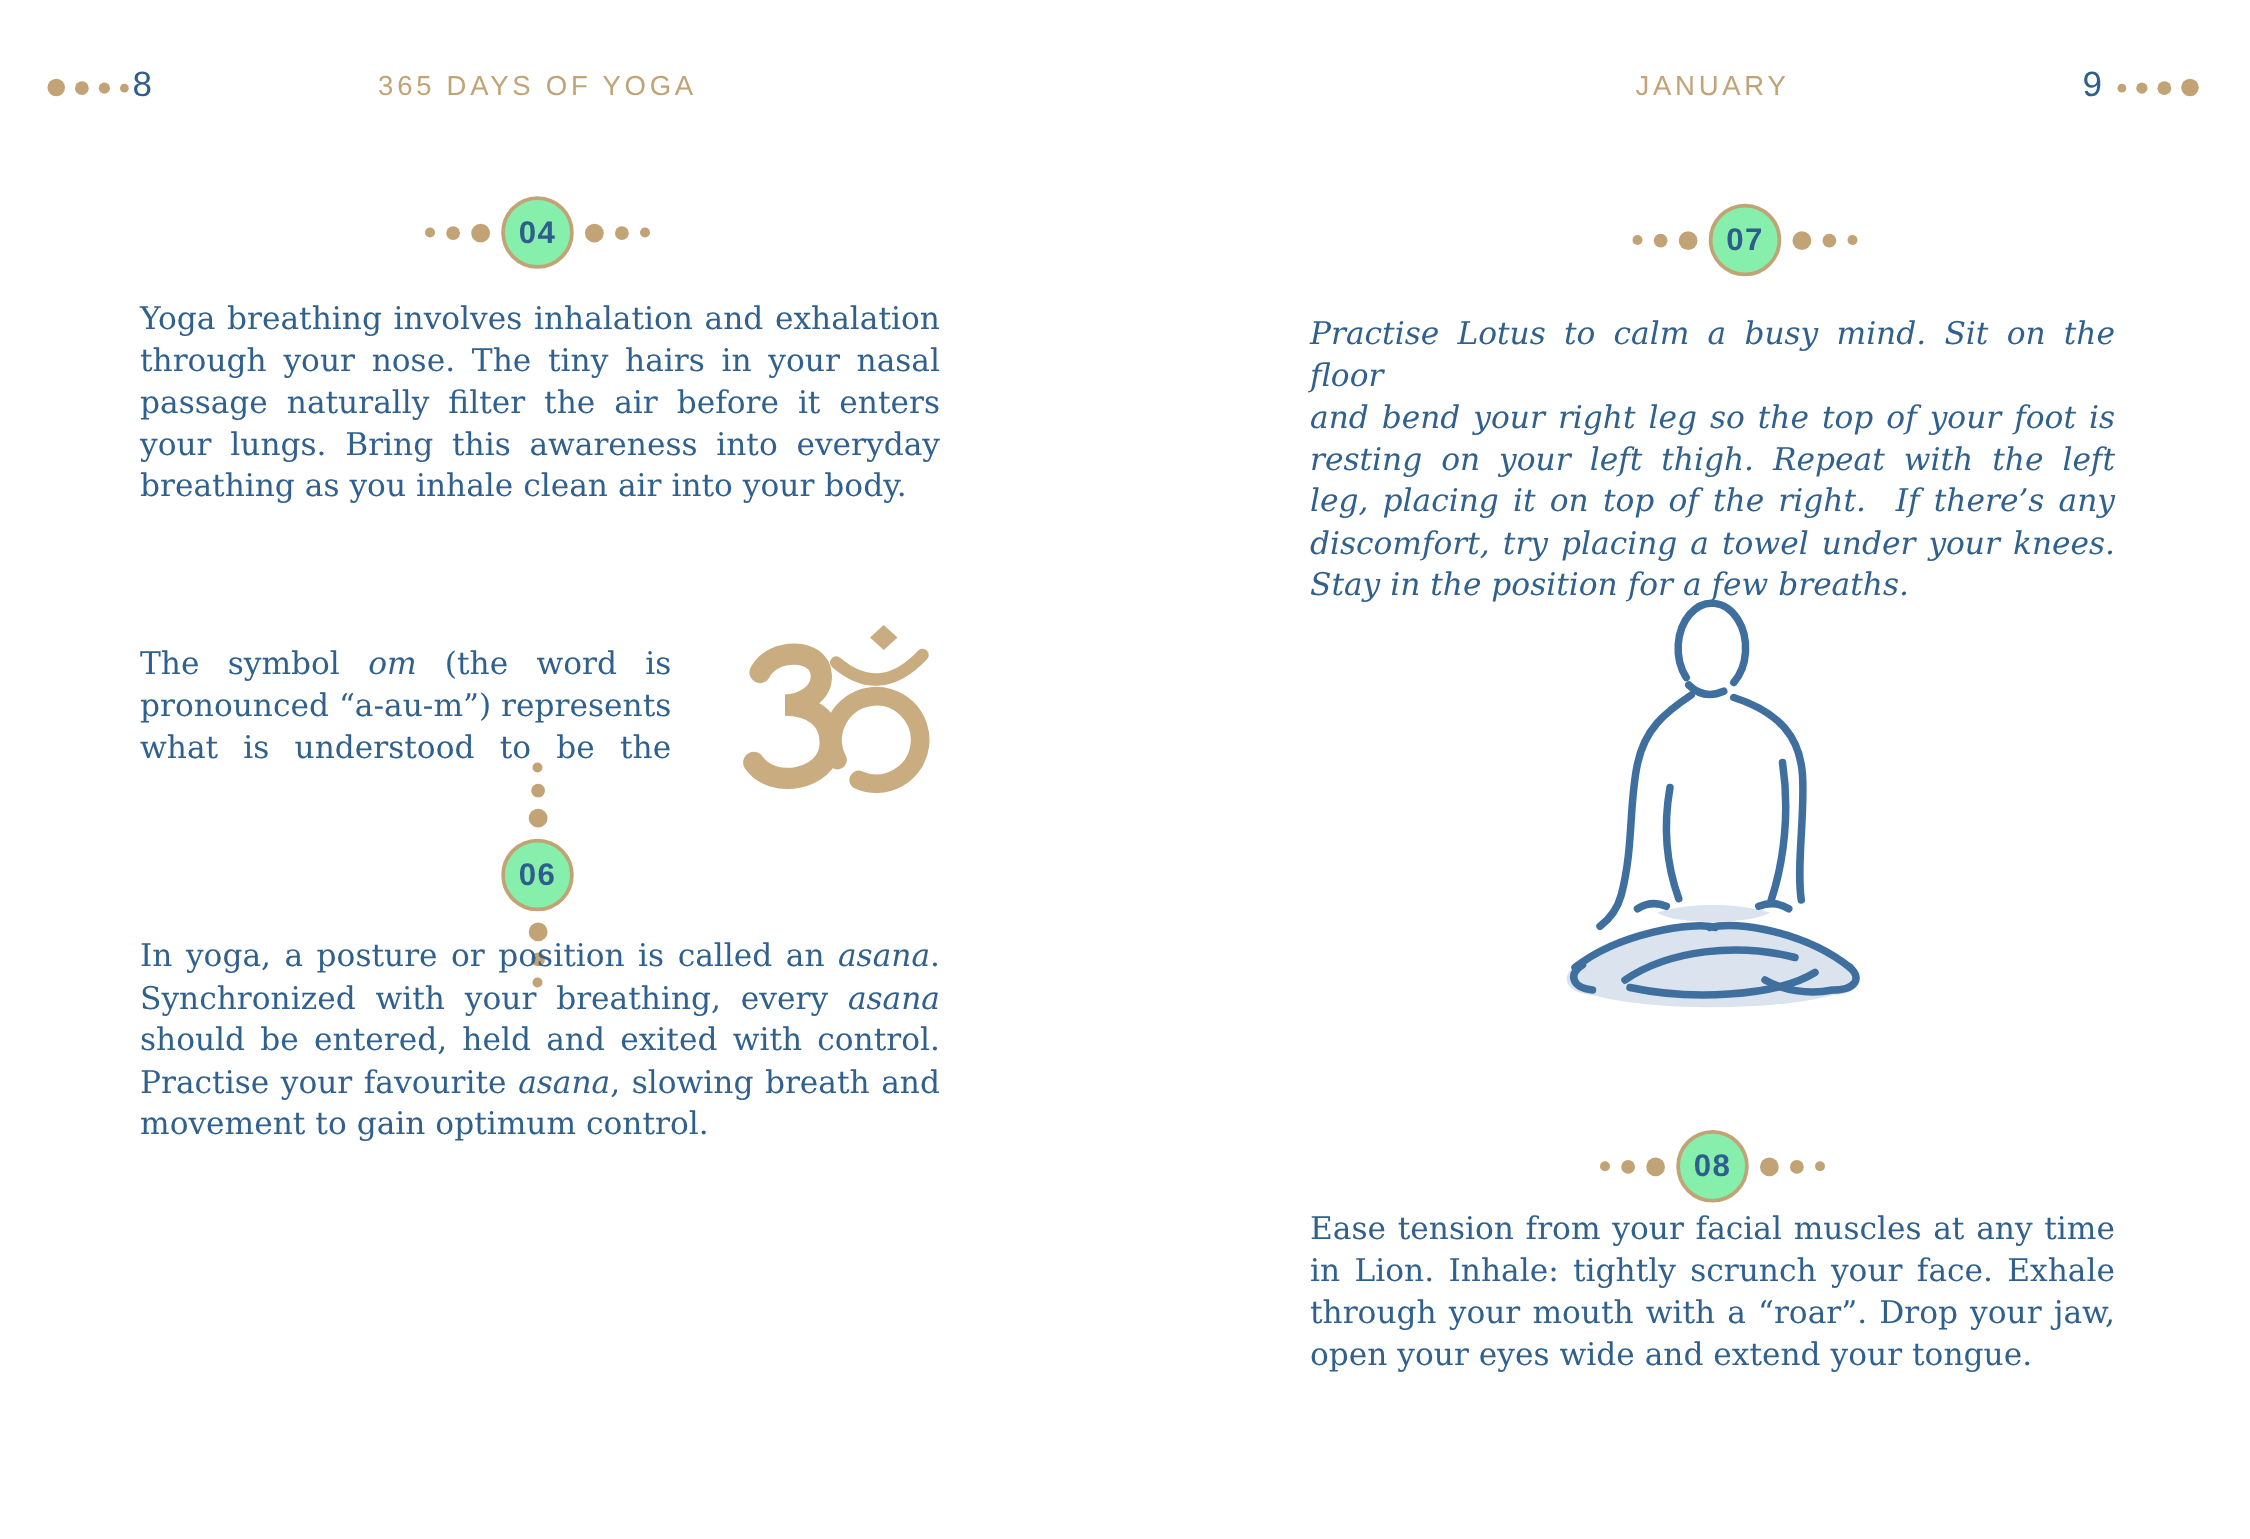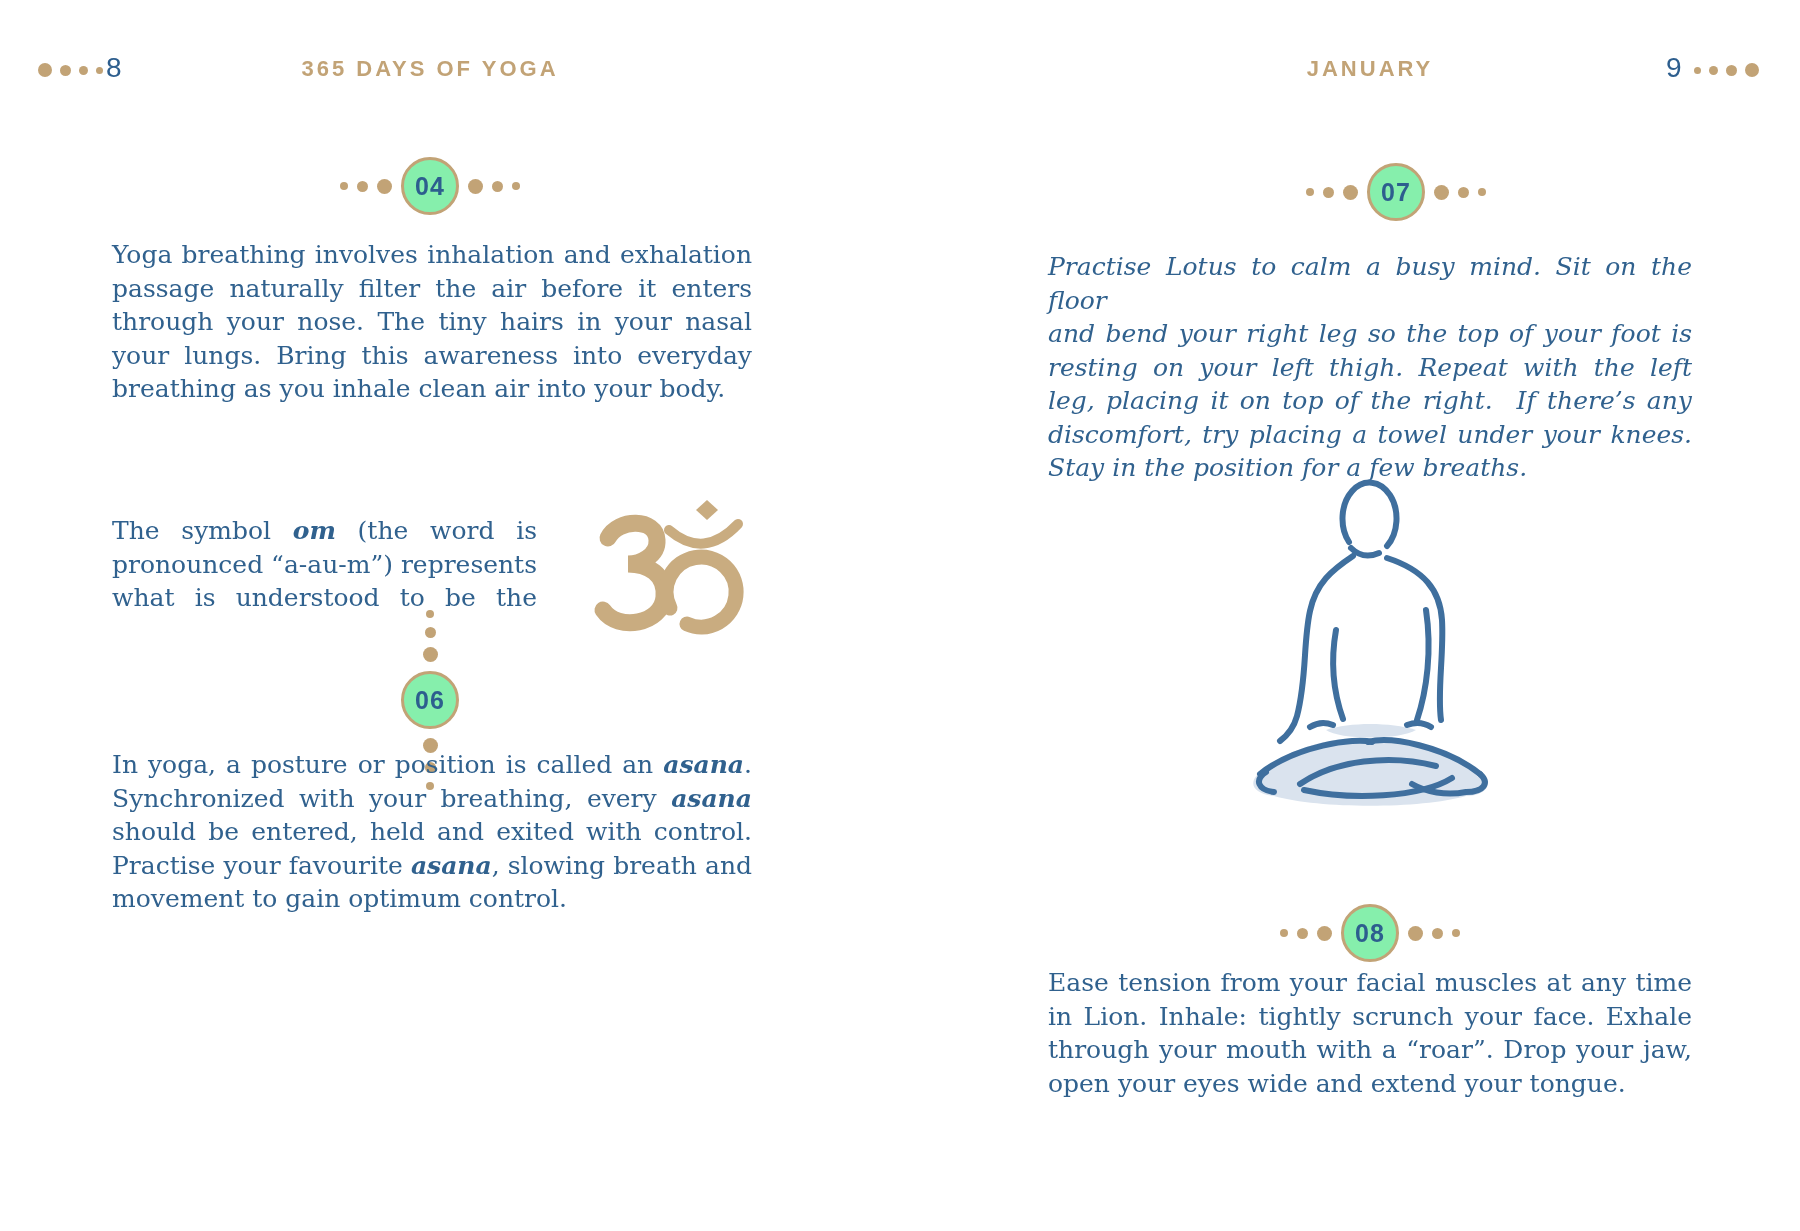--- a/index.html
+++ b/index.html
@@ -1,41 +1,41 @@
 <!DOCTYPE html>
 <html><head>
 <meta charset="utf-8">
 <style>
   html,body{margin:0;padding:0;background:#ffffff;}
   .canvas{position:relative;width:1800px;height:1231px;background:#ffffff;overflow:hidden;
           font-family:"DejaVu Serif", serif;}
   
   .hdr-title{position:absolute;top:56px;transform:translateX(-50%);
-             font-family:"Liberation Sans",sans-serif;font-weight:bold;
+             font-family:"Liberation Sans",sans-serif;font-weight:normal;
              font-size:22px;letter-spacing:3px;color:#c2a376;white-space:nowrap;}
   .pagenum{position:absolute;top:52px;font-family:"Liberation Sans",sans-serif;
            font-size:28px;color:#2d5e8e;}
   .hdr-dots{position:absolute;top:60px;display:flex;align-items:center;gap:8px;height:20px;}
   .hd{background:#c2a376;border-radius:50%;}
   .hd.d1{width:14px;height:14px}.hd.d2{width:11px;height:11px}
   .hd.d3{width:9px;height:9px}.hd.d4{width:7px;height:7px}
   
   .badge{position:absolute;display:flex;align-items:center;gap:9px;
          transform:translate(-50%,-50%);}
   .bd{background:#c2a376;border-radius:50%;flex:0 0 auto;}
   .bd.s{width:8px;height:8px}.bd.m{width:11px;height:11px}.bd.l{width:15px;height:15px}
   .bcircle{width:52px;height:52px;border:3px solid #c2a376;border-radius:50%;
            display:flex;align-items:center;justify-content:center;background:#86efac;
            font-family:"Liberation Sans",sans-serif;font-weight:bold;font-size:25px;
            letter-spacing:1px;color:#2d5e8e;}
   
   .para{position:absolute;color:#30618e;font-size:25px;line-height:33.5px;}
   .pline{text-align:justify;text-align-last:justify;white-space:normal;}
   .pline.last{text-align-last:left;}
-  .it{font-style:italic;font-weight:bold;}
+  .it{font-style:italic;}
   
   .art{position:absolute;}
   .om-stroke{stroke:#c9ac80;fill:none;stroke-linecap:round;}
   .om-fill{fill:#c9ac80;}
   .fig-stroke{stroke:#3f6f9e;fill:none;stroke-linecap:round;stroke-width:6;}
   .fig-fill{fill:#dae3ee;stroke:none;}
 </style>
 </head>
 <body>
 
@@ -63,22 +63,22 @@
     <span class="bd s"></span>
     <span class="bd m"></span>
     <span class="bd l"></span>
     <span class="bcircle">04</span>
     <span class="bd l"></span>
     <span class="bd m"></span>
     <span class="bd s"></span>
   </div>
   <div class="para" style="left:112px;top:238px;width:640px;">
       <div class="pline"><span>Yoga breathing involves inhalation and exhalation</span></div>
+      <div class="pline"><span>through your nose. The tiny hairs in your nasal</span></div>
       <div class="pline"><span>passage naturally filter the air before it enters</span></div>
-      <div class="pline"><span>through your nose. The tiny hairs in your nasal</span></div>
       <div class="pline"><span>your lungs. Bring this awareness into everyday</span></div>
       <div class="pline last"><span>breathing as you inhale clean air into your body.</span></div>
     </div>
 
   <div class="para" style="left:112px;top:514px;width:425px;">
       <div class="pline"><span>The symbol </span><span class="it">om</span><span> (the word is</span></div>
       <div class="pline"><span>pronounced “a-au-m”) represents</span></div>
       <div class="pline"><span>what is understood to be the</span></div>
     </div>
 

